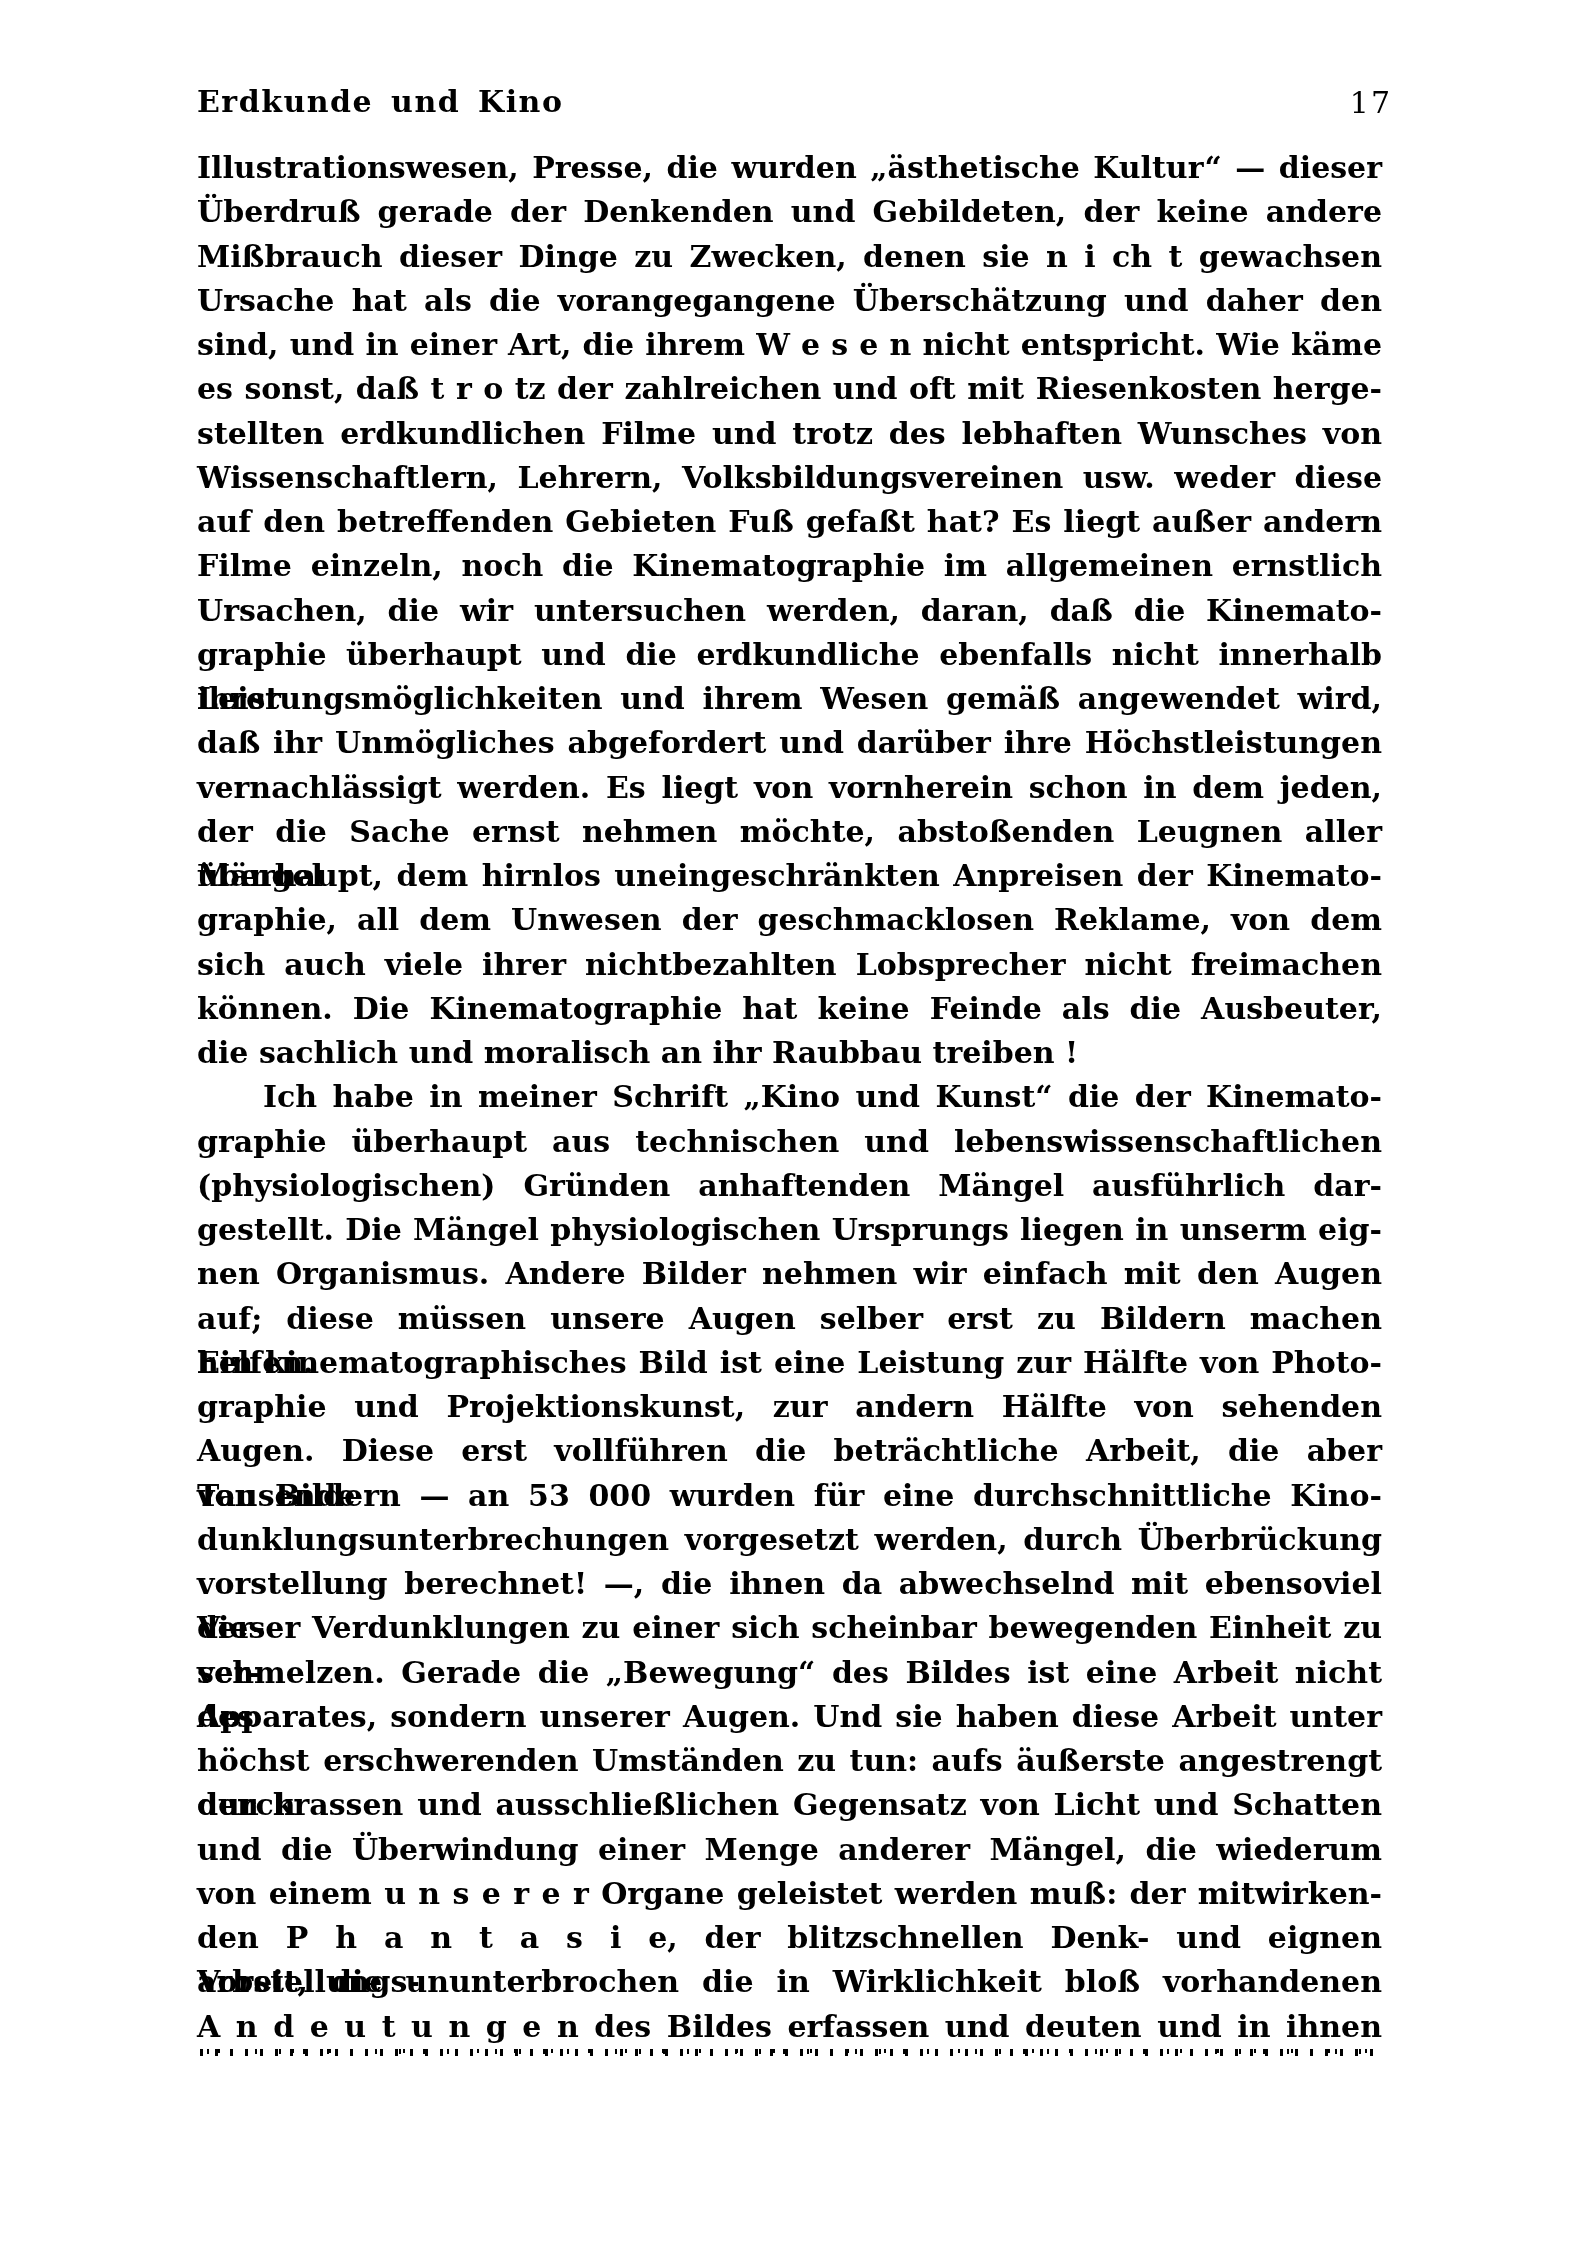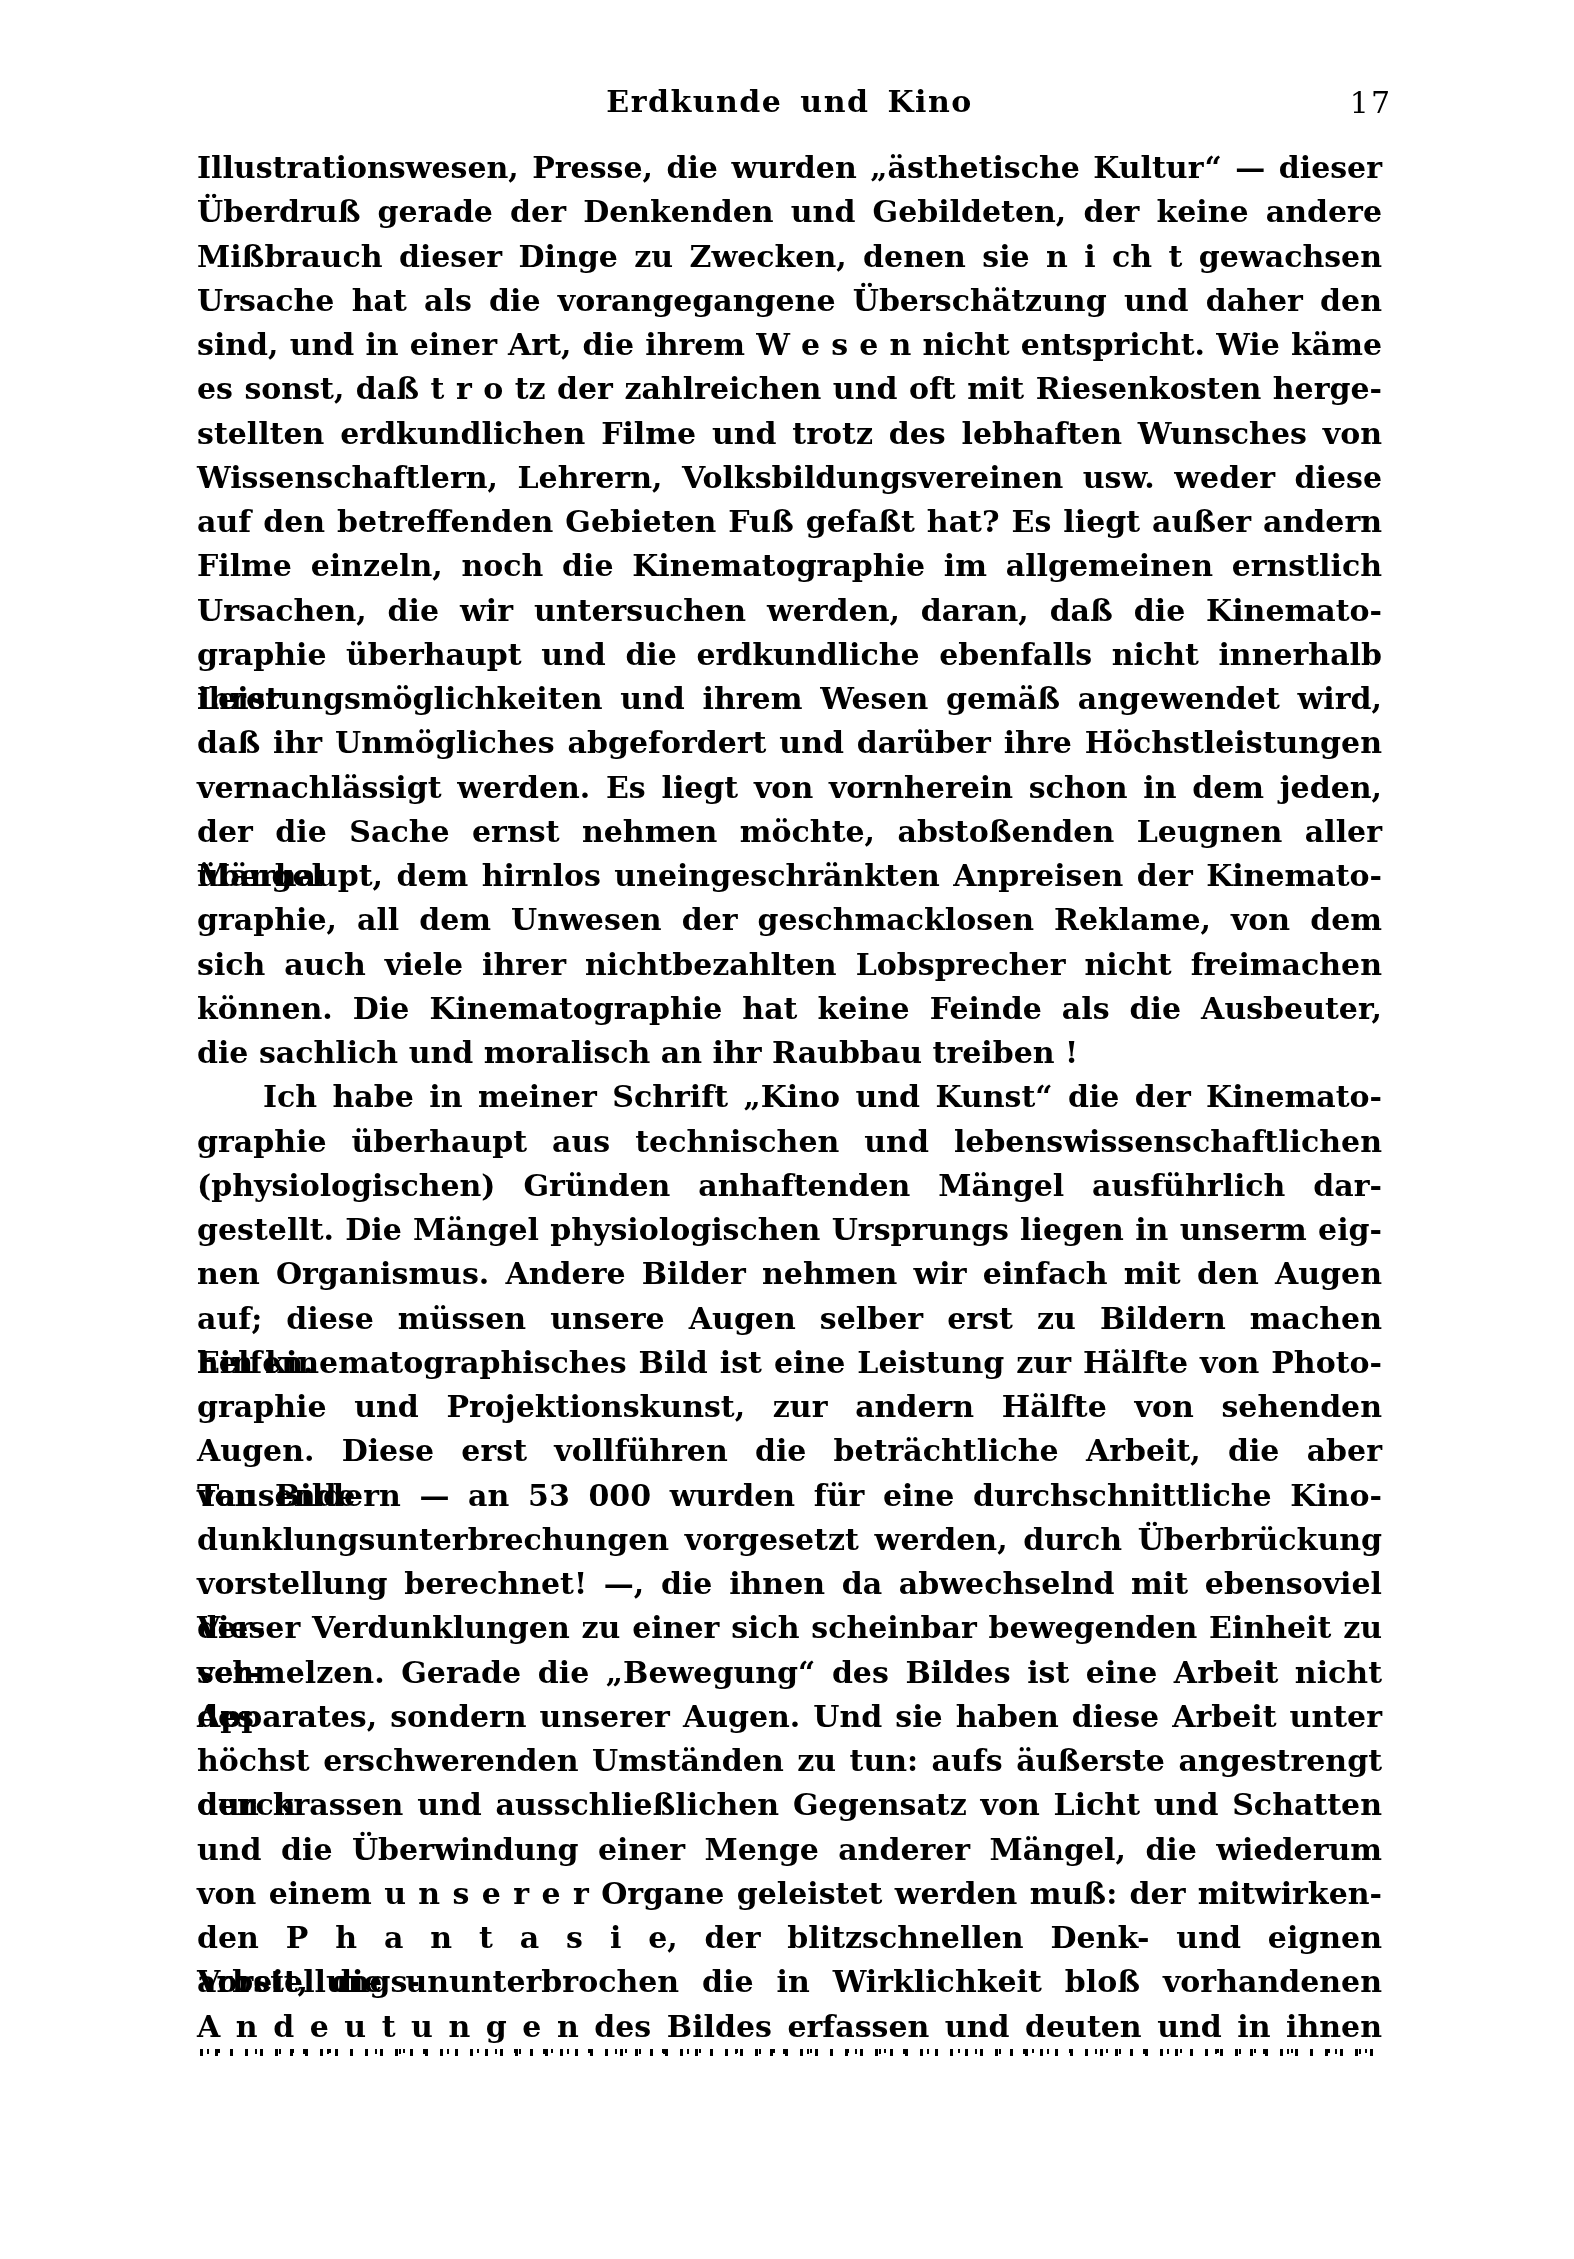--- a/index.html
+++ b/index.html
@@ -13,21 +13,21 @@
   }
   .page { position: absolute; inset: 0; }
 
   .running-header {
     position: absolute;
     left: 197px; top: 84px;
     width: 1185px; height: 42px;
   }
   .running-header .htitle {
     position: absolute; left: 0; right: 0; top: 0;
-    text-align: center;
+    text-align: left;
     font-size: 30px; font-weight: bold;
     letter-spacing: 1.5px;
     word-spacing: 6px;
   }
   .running-header .pagenum {
     position: absolute; right: -10px; top: 1px;
     font-size: 30px; font-weight: normal;
     letter-spacing: 2px;
   }
 

